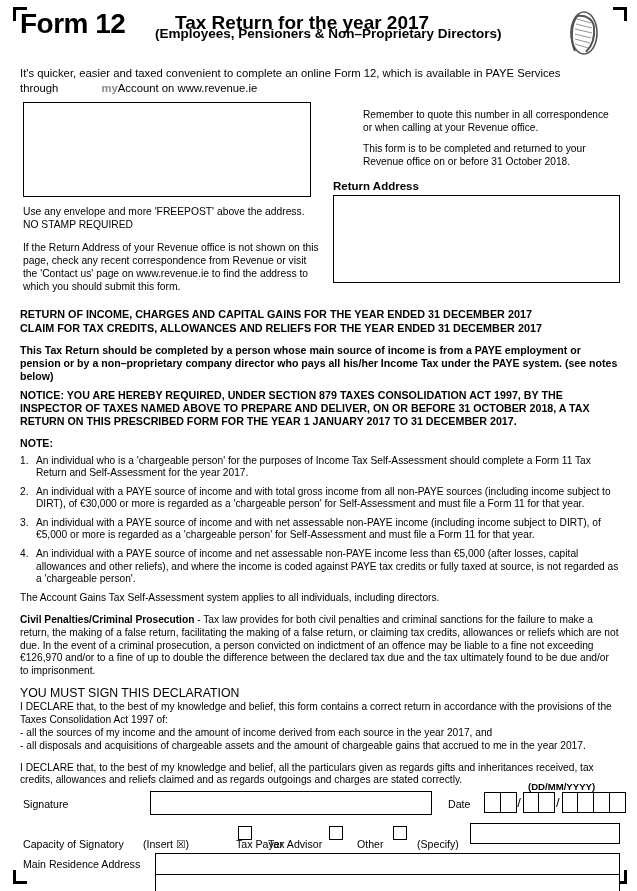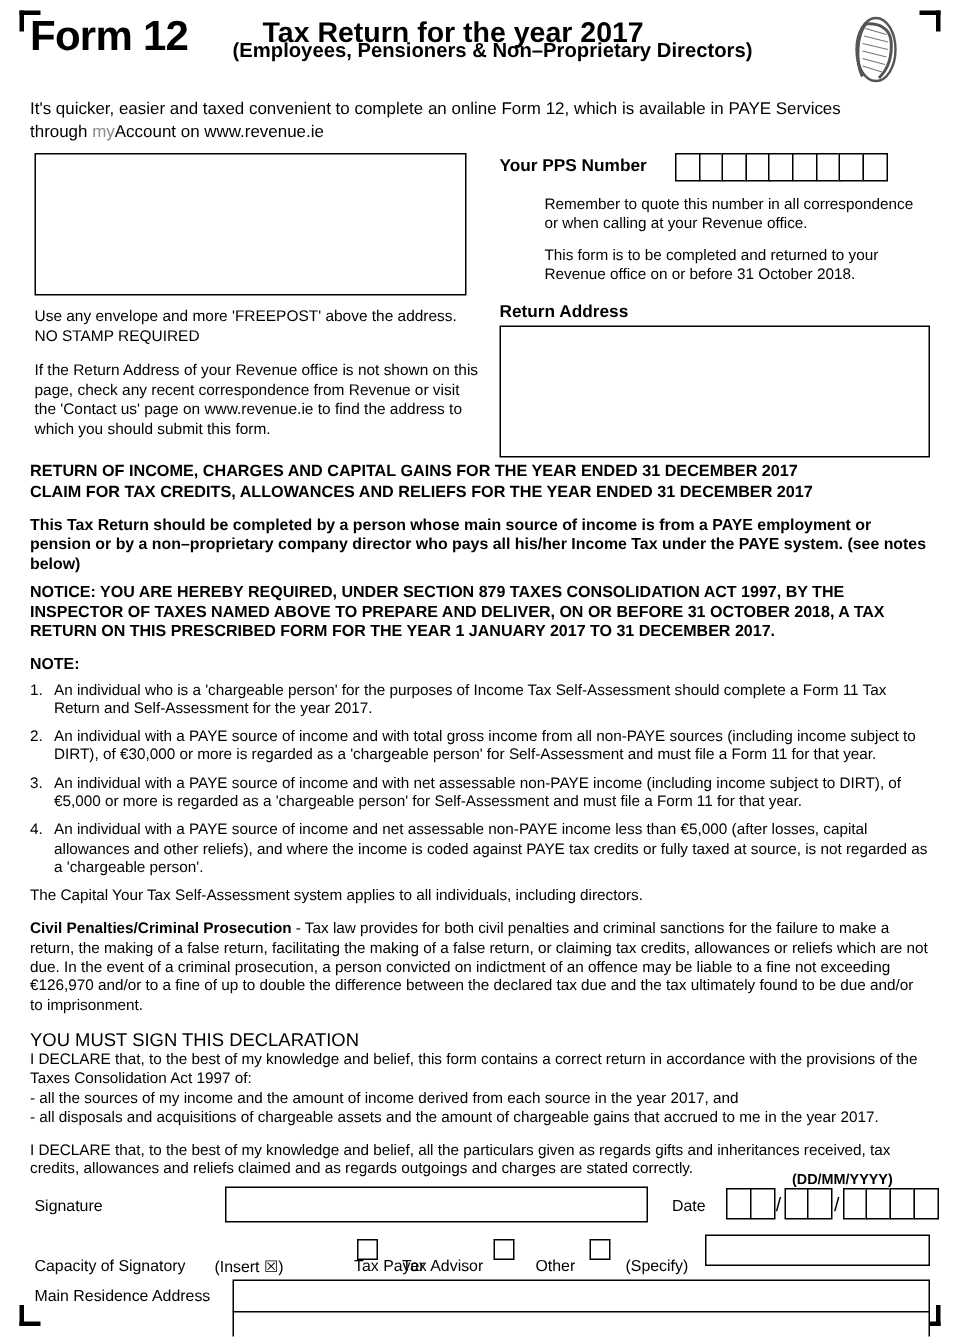--- a/index.html
+++ b/index.html
@@ -38,21 +38,21 @@
     position: absolute; left: 135px; top: 18px;
     font-size: 13.5px; font-weight: bold;
   }
   .harp { position: absolute; right: 18px; top: 2px; width: 36px; height: 46px; }
 
   
   .intro {
     font-size: 11.3px; line-height: 15px;
     margin-top: 6px;
   }
-  .intro .my { color: #8a8a8a; font-weight: normal; }
+  .intro .my { color: #8a8a8a; font-weight: bold; margin-left: 40px; }
   .intro b { font-weight: normal; text-align: center; }
 
   
   .cols { position: relative; height: 200px; margin-top: 6px; }
   .envelope-box {
     position: absolute; left: 3px; top: 0;
     width: 288px; height: 95px;
     border: 1px solid #000;
   }
   .env-note {
@@ -181,34 +181,20 @@
 
   <div class="cols">
     <div class="envelope-box"></div>
     <div class="env-note">
       <p>Use any envelope and more 'FREEPOST' above the address.</p>
       <p>NO STAMP REQUIRED</p>
       <p class="gap">If the Return Address of your Revenue office is not shown on this page, check any recent correspondence from Revenue or visit the 'Contact us' page on www.revenue.ie to find the address to which you should submit this form.</p>
     </div>
 
     <div class="right-col">
-      <div class="pps-row">
-        <div class="pps-label">Your PPS Number</div>
-        <div class="cells pps-cells">
-          <div class="c"></div>
-          <div class="c"></div>
-          <div class="c"></div>
-          <div class="c"></div>
-          <div class="c"></div>
-          <div class="c"></div>
-          <div class="c"></div>
-          <div class="c"></div>
-          <div class="c"></div>
-        </div>
-      </div>
       <div class="pps-note">
         <p>Remember to quote this number in all correspondence or when calling at your Revenue office.</p>
         <p class="gap">This form is to be completed and returned to your Revenue office on or before 31 October 2018.</p>
       </div>
       <div class="ret-label">Return Address</div>
       <div class="ret-box"></div>
     </div>
   </div>
 
   <div class="caps">
@@ -231,21 +217,21 @@
     </li>
     <li>
       <span class="num">3.</span>
       <span>An individual with a PAYE source of income and with net assessable non-PAYE income (including income subject to DIRT), of €5,000 or more is regarded as a 'chargeable person' for Self-Assessment and must file a Form 11 for that year.</span>
     </li>
     <li>
       <span class="num">4.</span>
       <span>An individual with a PAYE source of income and net assessable non-PAYE income less than €5,000 (after losses, capital allowances and other reliefs), and where the income is coded against PAYE tax credits or fully taxed at source, is not regarded as a 'chargeable person'.</span>
     </li>
   </ul>
-  <div class="note-line">The Capital Your Tax Self-Assessment system applies to all individuals, including directors.</div>
+  <div class="note-line">The Account Gains Tax Self-Assessment system applies to all individuals, including directors.</div>
 
   <div class="civil">
     <b>Civil Penalties/Criminal Prosecution</b><span> - Tax law provides for both civil penalties and criminal sanctions for the failure to make a return, the making of a false return, facilitating the making of a false return, or claiming tax credits, allowances or reliefs which are not due. In the event of a criminal prosecution, a person convicted on indictment of an offence may be liable to a fine not exceeding €126,970 and/or to a fine of up to double the difference between the declared tax due and the tax ultimately found to be due and/or to imprisonment.</span>
   </div>
 
   <div class="sign-hd">YOU MUST SIGN THIS DECLARATION</div>
   <div class="decl">
     <p>I DECLARE that, to the best of my knowledge and belief, this form contains a correct return in accordance with the provisions of the Taxes Consolidation Act 1997 of:</p>
     <p>- all the sources of my income and the amount of income derived from each source in the year 2017, and</p>
     <p>- all disposals and acquisitions of chargeable assets and the amount of chargeable gains that accrued to me in the year 2017.</p>

